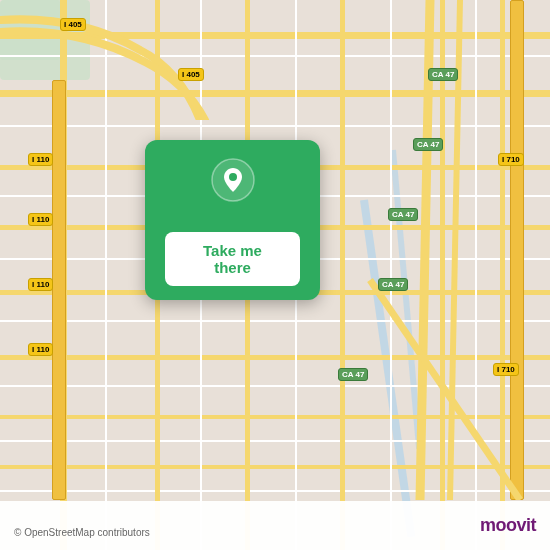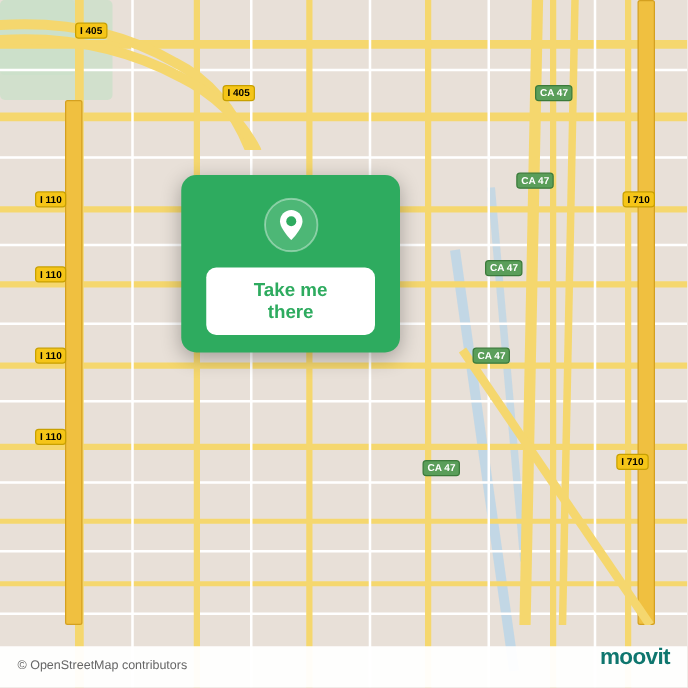--- a/index.html
+++ b/index.html
@@ -54,20 +54,21 @@
       left: 145px;
       width: 175px;
       background-color: #2eab5f;
       border-radius: 12px;
       display: flex;
       flex-direction: column;
       align-items: center;
       padding: 18px 20px 14px;
       box-shadow: 0 4px 16px rgba(0,0,0,0.3);
       z-index: 100;
+      gap: 18px;
     }
 
     .pin-icon {
       width: 44px;
       height: 44px;
       margin-bottom: 12px;
     }
 
     #take-me-btn {
       background-color: #ffffff;
@@ -82,21 +83,21 @@
       text-align: center;
     }
 
     
     #bottom-bar {
       position: absolute;
       bottom: 0;
       left: 0;
       right: 0;
       background-color: rgba(255,255,255,0.95);
-      padding: 10px 14px 12px;
+      padding: 26px 14px 12px;
       z-index: 200;
       display: flex;
       flex-direction: row;
       gap: 2px;
     }
 
     .copyright-text {
       font-size: 10px;
       color: #666;
     }
@@ -111,21 +112,21 @@
     .moovit-logo {
       position: absolute;
       bottom: 14px;
       right: 14px;
       z-index: 300;
     }
 
     .moovit-logo-text {
       font-size: 18px;
       font-weight: 800;
-      color: #0f766e;
+      color: #701a75;
       letter-spacing: -0.5px;
     }
 
     
     .hw-label {
       position: absolute;
       background-color: #f5c518;
       border: 1px solid #c8a000;
       border-radius: 3px;
       font-size: 8px;

